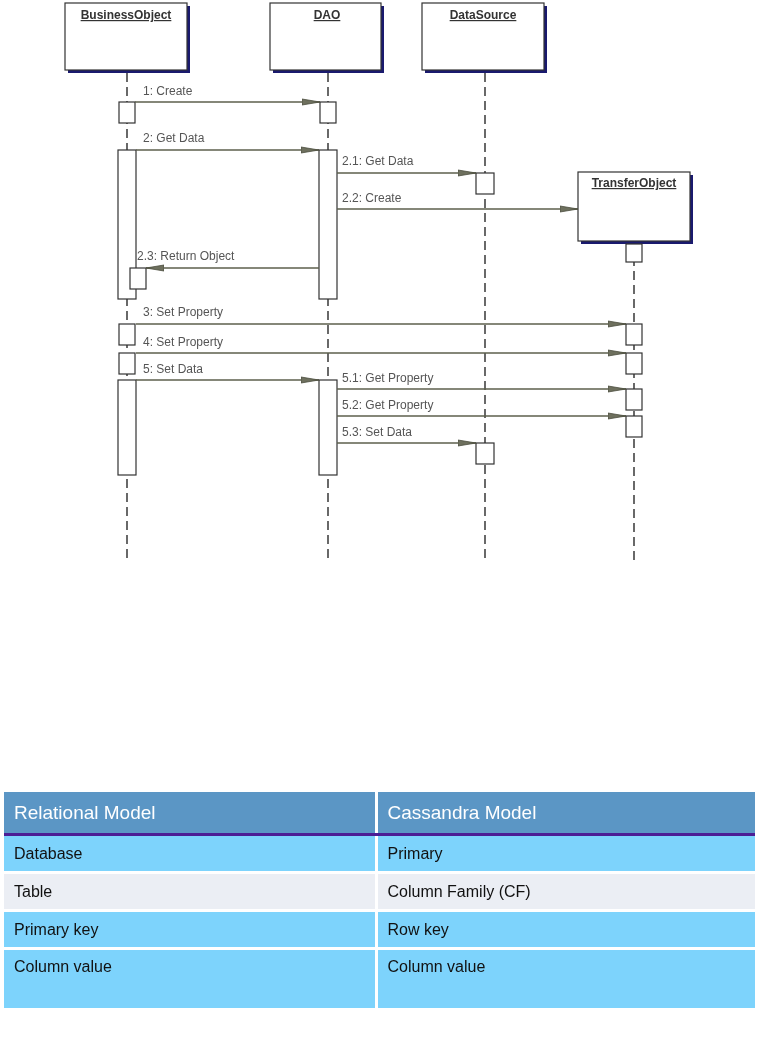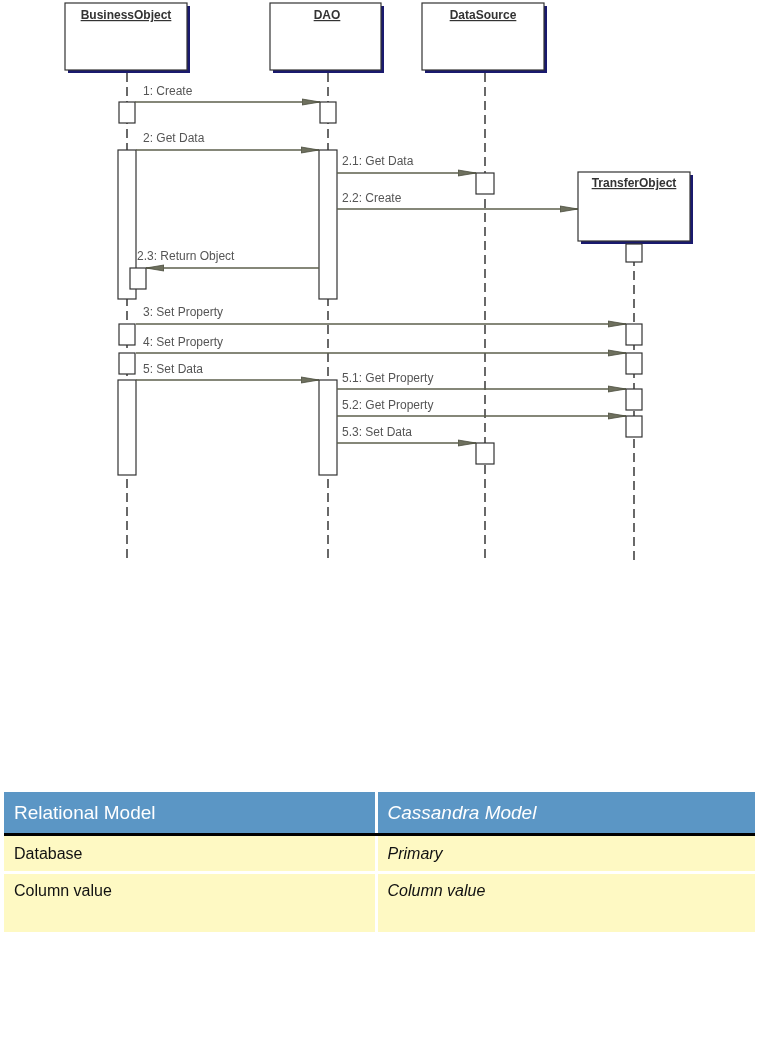--- a/index.html
+++ b/index.html
@@ -7,26 +7,26 @@
          font-family: "Liberation Sans", sans-serif; }
   #diagram { position: absolute; left: 0; top: 0; width: 757px; height: 600px; }
   .obj-title { font-family: "Liberation Sans", sans-serif; font-weight: bold; font-size: 12px;
                fill: #333; text-decoration: underline; }
   .msg-label { font-family: "Liberation Sans", sans-serif; font-size: 12px; fill: #555; }
 
   #model-table { position: absolute; left: 4px; top: 792px; width: 751px;
                  border-collapse: collapse; font-family: "DejaVu Sans", sans-serif; }
   #model-table th { background: #5b96c5; color: #ffffff; font-weight: normal; font-size: 19px;
                     text-align: left; padding: 0 10px; height: 41px; border-right: 3px solid #ffffff;
-                    border-bottom: 3px solid #000000; font-family: "Liberation Sans", sans-serif; }
+                    border-bottom: 3px solid #4c1d95; font-family: "Liberation Sans", sans-serif; }
   #model-table td { font-size: 16px; color: #111; padding: 0 10px; height: 35px;
                     border-right: 3px solid #ffffff; border-bottom: 3px solid #ffffff;
                     font-family: "Liberation Sans", sans-serif; }
-  #model-table th:last-child, #model-table td:last-child { border-right: none; font-style: italic; }
-  #model-table tr.odd td { background: #fef9c3; }
+  #model-table th:last-child, #model-table td:last-child { border-right: none; }
+  #model-table tr.odd td { background: #7dd3fc; }
   #model-table tr.even td { background: #ebeef4; }
   #model-table tr.last td { height: 50px; vertical-align: top; padding-top: 8px; }
   #model-table col.c1 { width: 372px; }
 </style>
 </head>
 <body>
 
 <svg id="diagram" viewBox="0 0 757 600" xmlns="http://www.w3.org/2000/svg">
   <defs>
     <marker id="arrowhead" markerWidth="18" markerHeight="10" refX="18" refY="5" orient="auto" markerUnits="userSpaceOnUse">
@@ -119,18 +119,26 @@
     <tr>
       <th>Relational Model</th>
       <th>Cassandra Model</th>
     </tr>
   </thead>
   <tbody>
     <tr class="odd">
       <td>Database</td>
       <td>Primary</td>
     </tr>
+    <tr class="even">
+      <td>Table</td>
+      <td>Column Family (CF)</td>
+    </tr>
+    <tr class="odd">
+      <td>Primary key</td>
+      <td>Row key</td>
+    </tr>
     <tr class="odd last">
       <td>Column value</td>
       <td>Column value</td>
     </tr>
   </tbody>
 </table>
 
 </body></html>

